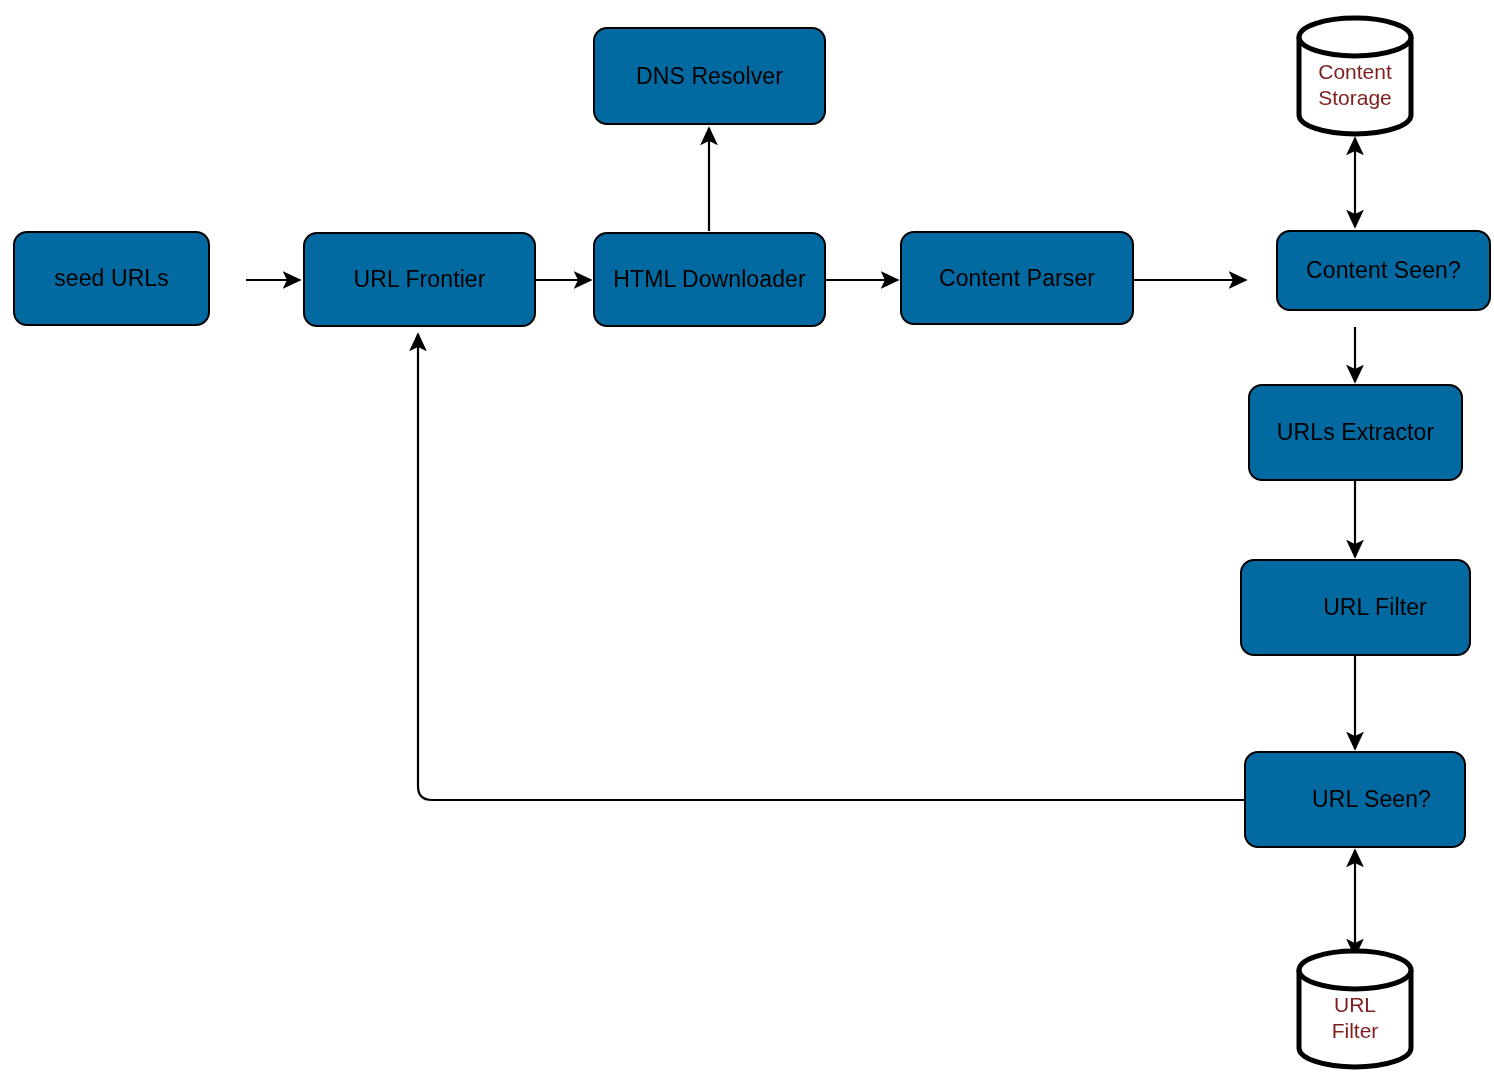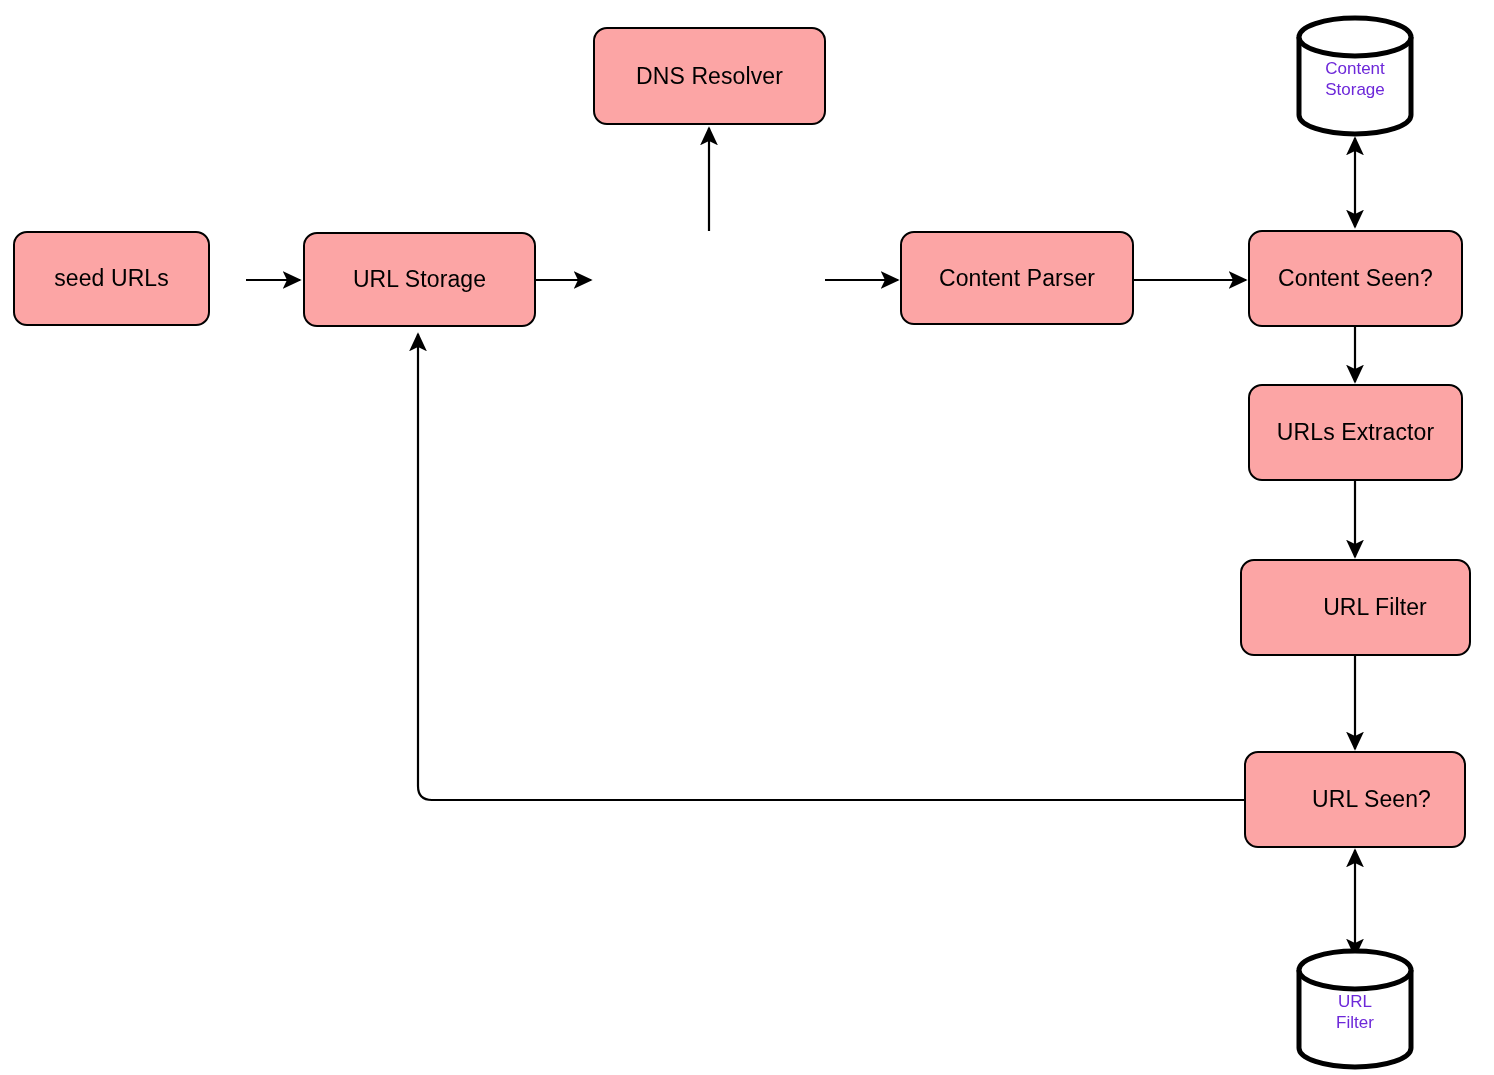--- a/index.html
+++ b/index.html
@@ -25,21 +25,21 @@
     height: 1075px;
     pointer-events: none;
   }
   .node {
     position: absolute;
     box-sizing: border-box;
     display: flex;
     align-items: center;
     justify-content: center;
     text-align: center;
-    background: #fca5a5;
+    background: #0369a1;
     color: #000000;
   }
   .node.process {
     border: 2px solid #000000;
     border-radius: 14px;
     font-size: 23px;
     line-height: 1.15;
     letter-spacing: 0.1px;
   }
   .node-label {
@@ -54,23 +54,23 @@
     position: absolute;
     left: 0;
     top: 0;
     overflow: visible;
   }
   .store .store-label {
     position: absolute;
     left: 0;
     right: 0;
     text-align: center;
-    font-size: 17px;
+    font-size: 21px;
     line-height: 1.22;
-    color: #6d28d9;
+    color: #7f1d1d;
     white-space: pre-line;
   }
 </style>
 </head>
 <body>
 
 <div id="canvas">
 
   <svg id="edges" width="1494" height="1075" viewBox="0 0 1494 1075">
     <defs>
@@ -106,33 +106,36 @@
 
       <path d="M 1245 800 L 432 800 Q 418 800 418 786 L 418 334" marker-end="url(#arrowEnd)"></path>
     </g>
   </svg>
 
   <div class="node process" style="left:13px; top:231px; width:197px; height:95px;">
     <span class="node-label">seed URLs</span>
   </div>
 
   <div class="node process" style="left:303px; top:232px; width:233px; height:95px;">
-    <span class="node-label">URL Storage</span>
+    <span class="node-label">URL Frontier</span>
   </div>
 
   <div class="node process" style="left:593px; top:27px; width:233px; height:98px;">
     <span class="node-label">DNS Resolver</span>
   </div>
 
+  <div class="node process" style="left:593px; top:232px; width:233px; height:95px;">
+    <span class="node-label">HTML Downloader</span>
+  </div>
 
   <div class="node process" style="left:900px; top:231px; width:234px; height:94px;">
     <span class="node-label">Content Parser</span>
   </div>
 
-  <div class="node process" style="left:1248px; top:230px; width:215px; height:97px;">
+  <div class="node process" style="left:1276px; top:230px; width:215px; height:81px;">
     <span class="node-label">Content Seen?</span>
   </div>
 
   <div class="node process" style="left:1248px; top:384px; width:215px; height:97px;">
     <span class="node-label">URLs Extractor</span>
   </div>
 
   <div class="node process" style="left:1240px; top:559px; width:231px; height:97px;padding-left:39px;">
     <span class="node-label">URL Filter</span>
   </div>

